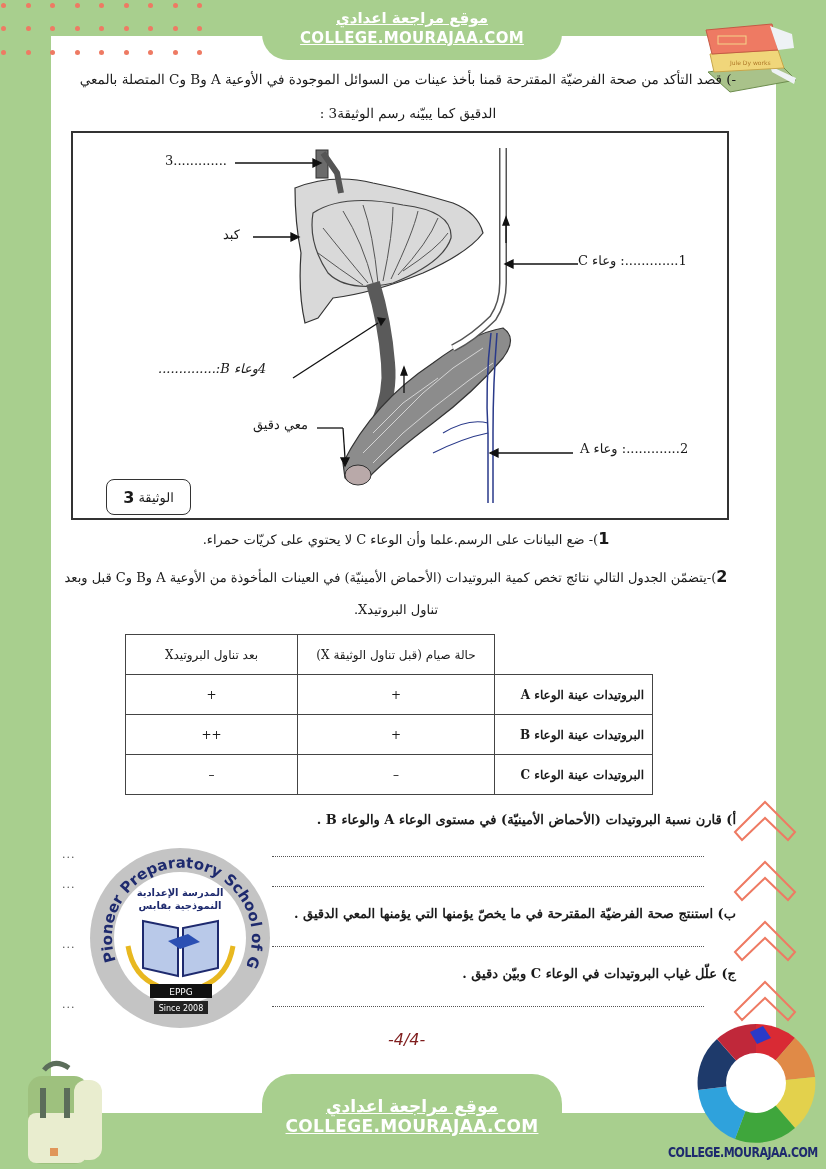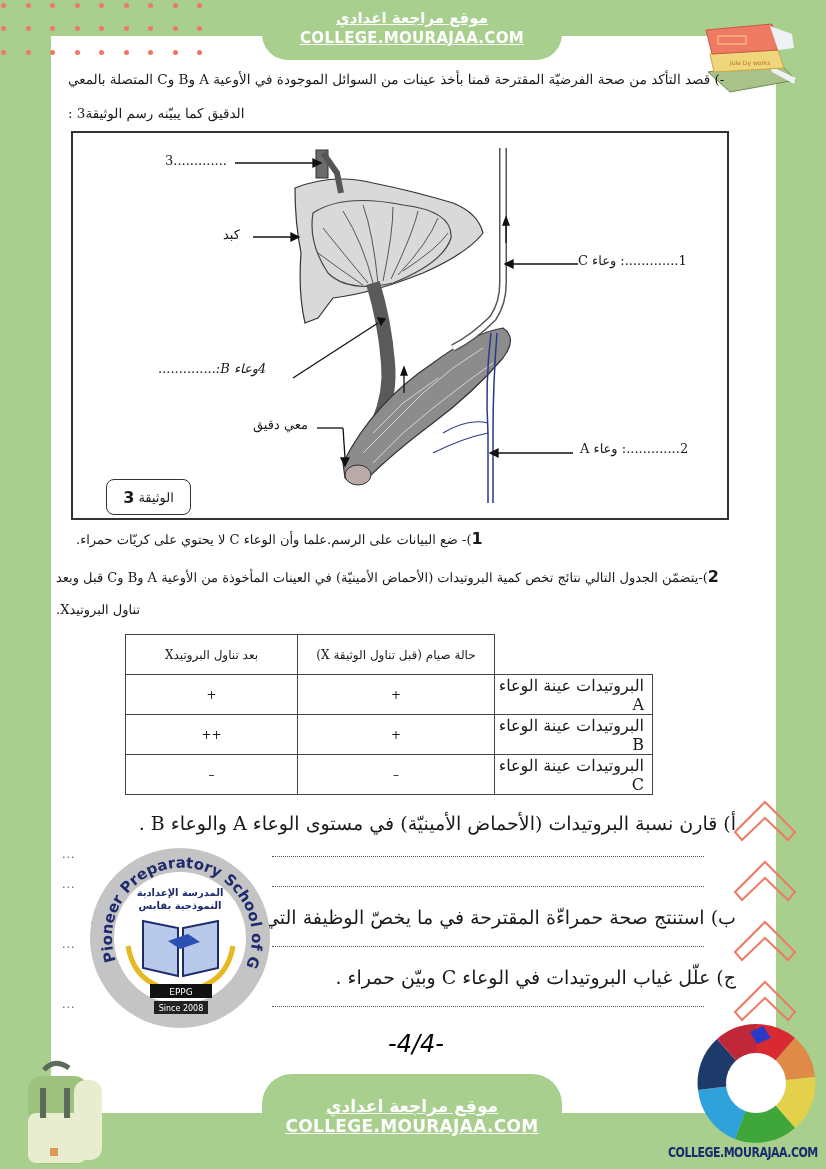--- a/index.html
+++ b/index.html
@@ -17,48 +17,48 @@
   
   .banner { position: absolute; background: #a8cf8e; text-align: center; color: #fff; font-family: "DejaVu Sans", sans-serif; }
   .banner-top { left: 262px; top: 0; width: 300px; height: 60px; border-radius: 0 0 26px 26px; }
   .banner-bottom { left: 262px; top: 1074px; width: 300px; height: 95px; border-radius: 30px 30px 0 0; }
   .banner-bottom-base { position: absolute; left: 0; top: 1113px; width: 826px; height: 56px; background: #a8cf8e; }
   .banner .ar { font-size: 15px; font-weight: bold; text-decoration: underline; line-height: 20px; padding-top: 8px; }
   .banner .en { font-size: 15px; font-weight: bold; text-decoration: underline; line-height: 20px; letter-spacing: 0.3px; }
   .banner-bottom .ar { padding-top: 22px; font-size: 17px; }
   .banner-bottom .en { font-size: 17px; }
 
-  .ar-text { direction: rtl; text-align: left; font-family: "DejaVu Serif", serif; }
+  .ar-text { direction: rtl; text-align: center; font-family: "DejaVu Serif", serif; }
 
   .intro { position: absolute; right: 78px; top: 62px; width: 680px; font-size: 13.5px; line-height: 34px; }
 
   
   .figure { position: absolute; left: 71px; top: 131px; width: 658px; height: 389px; border: 2px solid #333; background: #fff; }
   .figure svg { position: absolute; left: 0; top: 0; }
   .lbl { position: absolute; font-size: 13px; white-space: nowrap; }
   .doc-badge { position: absolute; left: 33px; top: 346px; width: 85px; height: 36px; border: 1.5px solid #333; border-radius: 8px; display:flex; align-items:center; justify-content:center; font-size: 13px; direction: rtl; }
   .doc-badge b { font-family: "DejaVu Sans", sans-serif; font-size: 16px; margin-right: 4px; }
 
   .q { position: absolute; right: 90px; font-size: 13px; line-height: 30px; }
   .q b { font-family: "DejaVu Sans", sans-serif; font-size: 16px; }
 
   
   .tbl { position: absolute; left: 125px; top: 634px; border-collapse: collapse; direction: rtl; font-size: 12px; }
   .tbl td { border: 1px solid #444; height: 40px; text-align: center; }
-  .tbl td.rowh { width: 158px; text-align: right; padding-right: 8px; font-size: 16px; }
+  .tbl td.rowh { width: 158px; text-align: right; padding-right: 8px; font-size: 12px; font-weight: bold; }
   .tbl td.c1 { width: 197px; }
   .tbl td.c2 { width: 172px; }
   .tbl td.empty { border: none; border-bottom: 1px solid #444; }
   .tbl td.head { height: 38px; }
 
-  .sub-q { position: absolute; right: 90px; font-size: 19px; }
+  .sub-q { position: absolute; right: 90px; font-size: 13px; font-weight: bold; }
   .dotline { position: absolute; border-bottom: 1.5px dotted #555; height: 1px; }
   .tiny-dots { position: absolute; left: 62px; font-size: 11px; color: #555; letter-spacing: 1px; }
 
-  .pagenum { position: absolute; left: 388px; top: 1030px; font-size: 24px; font-family: "DejaVu Sans", sans-serif; color: #000000; font-style: italic; }
+  .pagenum { position: absolute; left: 388px; top: 1030px; font-size: 16px; font-family: "DejaVu Sans", sans-serif; color: #7f1d1d; font-style: italic; }
 
   
   .school-logo { position: absolute; left: 88px; top: 846px; width: 185px; height: 185px; }
   .books { position: absolute; left: 700px; top: 12px; width: 100px; height: 85px; }
   .backpack { position: absolute; left: 14px; top: 1058px; width: 100px; height: 110px; }
   .ring { position: absolute; left: 695px; top: 1022px; width: 122px; height: 122px; }
   .ring-url { position: absolute; left: 668px; top: 1146px; font-family: "DejaVu Sans", sans-serif; font-weight: bold; font-size: 11px; color: #1e2a6e; letter-spacing: -0.5px; transform: scaleY(1.35); }
   .chevrons { position: absolute; left: 730px; top: 792px; width: 70px; height: 250px; }
 </style>
 </head>
@@ -216,23 +216,23 @@
     <td class="rowh">البروتيدات عينة الوعاء C</td>
     <td class="c1">–</td>
     <td class="c2">–</td>
   </tr>
 </tbody>
   </table>
 
 <div class="sub-q ar-text" style="top:812px;">أ) قارن نسبة البروتيدات (الأحماض الأمينيّة) في مستوى الوعاء A والوعاء B .</div>
 <div class="dotline" style="left:272px; width:432px; top:856px;"></div>
 <div class="dotline" style="left:272px; width:432px; top:886px;"></div>
-<div class="sub-q ar-text" style="top:906px;">ب) استنتج صحة حمراءّة المقترحة في ما يخصّ الوظيفة التي يؤمنها المعي الدقيق .</div>
+<div class="sub-q ar-text" style="top:906px;">ب) استنتج صحة الفرضيّة المقترحة في ما يخصّ يؤمنها التي يؤمنها المعي الدقيق .</div>
 <div class="dotline" style="left:272px; width:432px; top:946px;"></div>
-<div class="sub-q ar-text" style="top:966px;">ج) علّل غياب البروتيدات في الوعاء C وبيّن حمراء .</div>
+<div class="sub-q ar-text" style="top:966px;">ج) علّل غياب البروتيدات في الوعاء C وبيّن دقيق .</div>
 <div class="dotline" style="left:272px; width:432px; top:1006px;"></div>
 
 <div class="tiny-dots" style="top:848px;">...</div>
 <div class="tiny-dots" style="top:878px;">...</div>
 <div class="tiny-dots" style="top:938px;">...</div>
 <div class="tiny-dots" style="top:998px;">...</div>
 
 <svg class="school-logo" viewBox="0 0 185 185">
   <defs>
     <path id="arcPath" d="M30 120 A70 70 0 1 1 158 120"></path>

